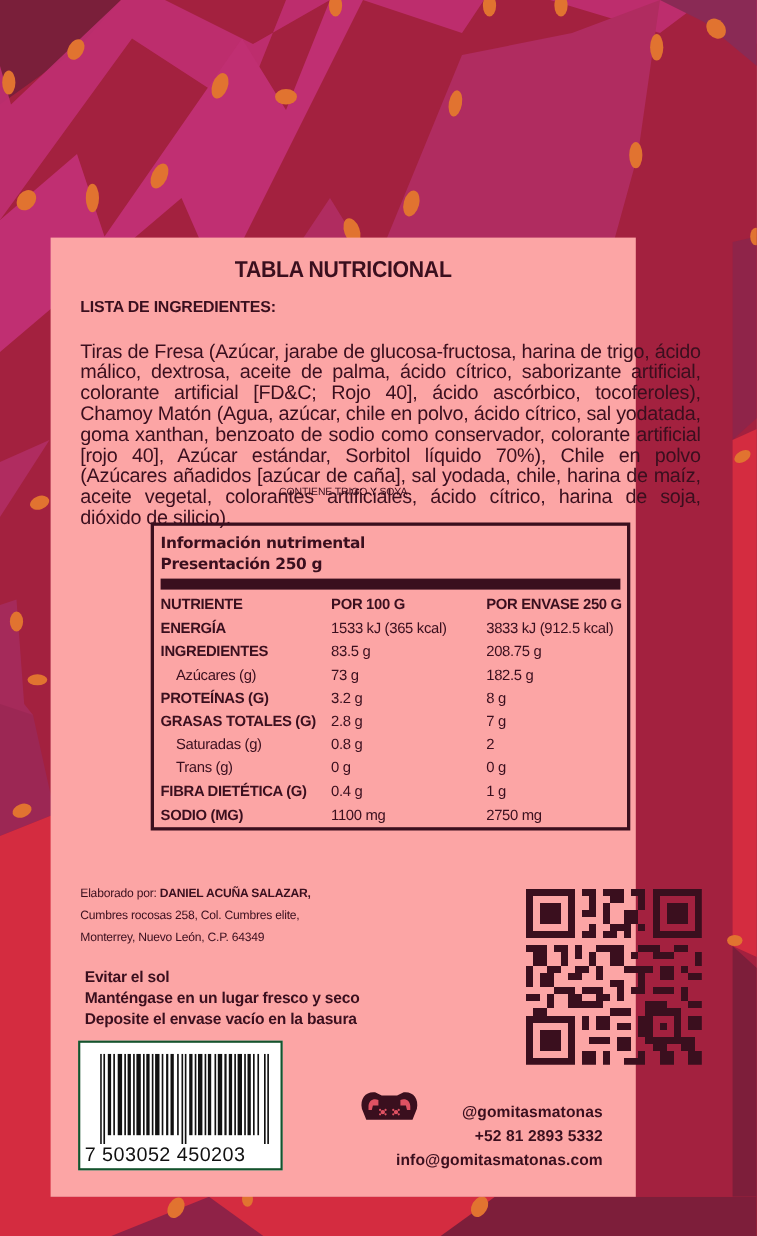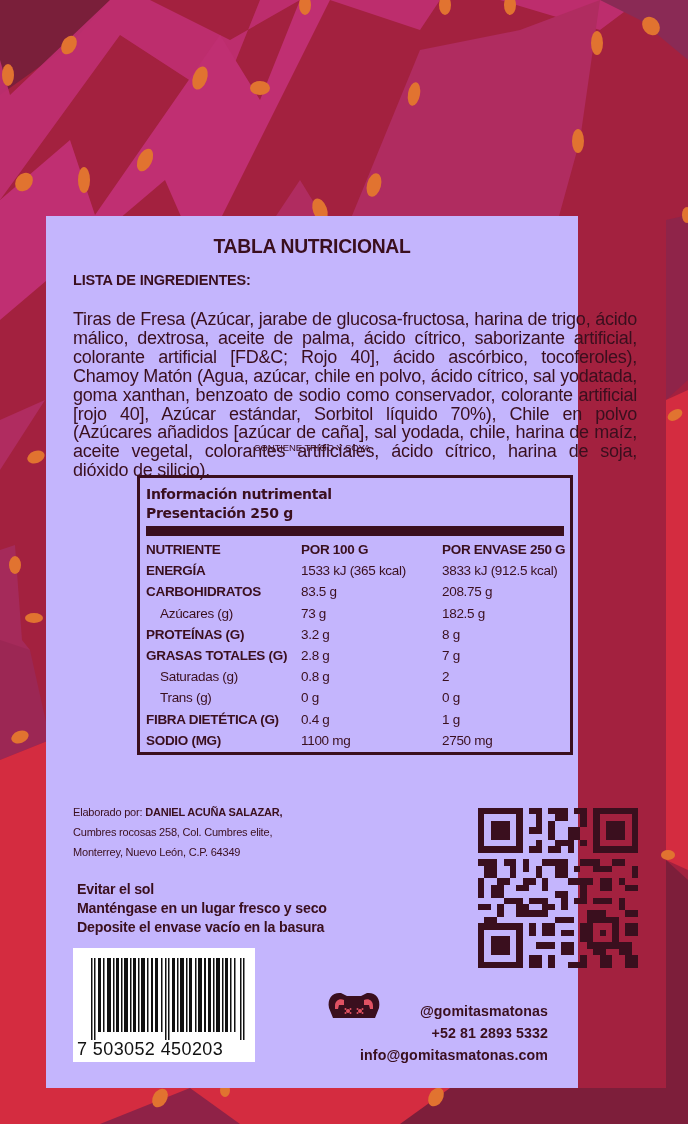--- a/index.html
+++ b/index.html
@@ -4,21 +4,21 @@
 <style>
   html, body { margin: 0; padding: 0; }
   body {
     width: 688px; height: 1124px; position: relative; overflow: hidden;
     background: #a3213f;
     font-family: "Liberation Sans", sans-serif;
   }
   .bg { position: absolute; inset: 0; }
   .panel {
     position: absolute; left: 46px; top: 216px; width: 532px; height: 872px;
-    background: #c4b5fd; color: #3a0f1e;
+    background: #fca5a5; color: #3a0f1e;
   }
   .title {
     position: absolute; left: 0; right: 0; top: 18px; text-align: center;
     font-family: "Liberation Sans", sans-serif; font-weight: 700; font-size: 21px;
     letter-spacing: -0.3px; transform: scaleX(0.92); color: #3a0f1e;
   }
   .ing-head {
     position: absolute; left: 27px; top: 56px; font-weight: 700; font-size: 14.5px;
     letter-spacing: -0.2px;
   }
@@ -54,21 +54,21 @@
     position: absolute; left: 27px; top: 586px; font-size: 11px; line-height: 20px;
     letter-spacing: -0.2px;
   }
   .maker b { font-weight: 700; }
   .warn {
     position: absolute; left: 31px; top: 664px; font-size: 14.2px; line-height: 19px;
     font-weight: 700; letter-spacing: -0.2px;
   }
   .barcode {
     position: absolute; left: 25px; top: 730px; width: 186px; height: 118px;
-    background: #fff; border: 2px solid #c4b5fd; box-sizing: border-box;
+    background: #fff; border: 2px solid #14532d; box-sizing: border-box;
   }
   .bars { position: absolute; left: 18px; top: 10px; width: 156px; height: 82px; }
   .bar-num {
     position: absolute; left: 4px; right: 4px; bottom: 2px; font-size: 18px;
     letter-spacing: 0.4px; color: #111; white-space: nowrap;
   }
   .qr { position: absolute; left: 432px; top: 592px; width: 160px; height: 160px; }
   .mascot { position: absolute; left: 279px; top: 772px; width: 58px; height: 34px; }
   .contact {
     position: absolute; right: 30px; top: 784px; text-align: right;
@@ -144,21 +144,21 @@
         <span class="c1 bold">NUTRIENTE</span>
         <span class="c2 bold">POR 100 G</span>
         <span class="c3 bold">POR ENVASE 250 G</span>
       </div>
       <div class="nt-row">
         <span class="c1 bold">ENERGÍA</span>
         <span class="c2">1533 kJ (365 kcal)</span>
         <span class="c3">3833 kJ (912.5 kcal)</span>
       </div>
       <div class="nt-row">
-        <span class="c1 bold">CARBOHIDRATOS</span>
+        <span class="c1 bold">INGREDIENTES</span>
         <span class="c2">83.5 g</span>
         <span class="c3">208.75 g</span>
       </div>
       <div class="nt-row sub">
         <span class="c1">Azúcares (g)</span>
         <span class="c2">73 g</span>
         <span class="c3">182.5 g</span>
       </div>
       <div class="nt-row">
         <span class="c1 bold">PROTEÍNAS (G)</span>

